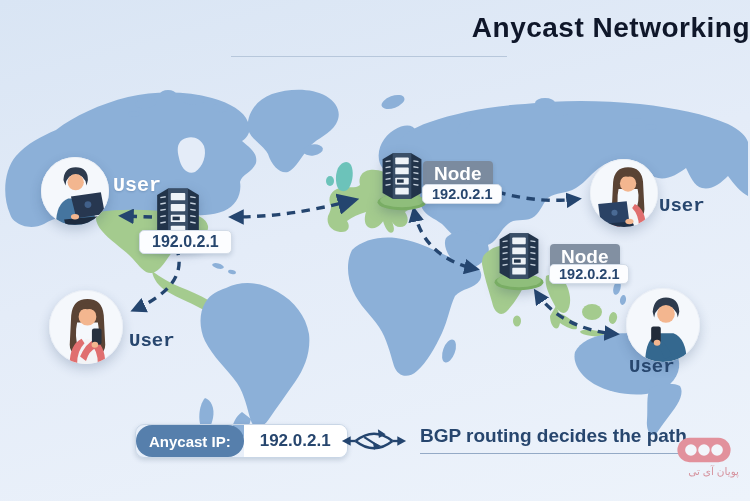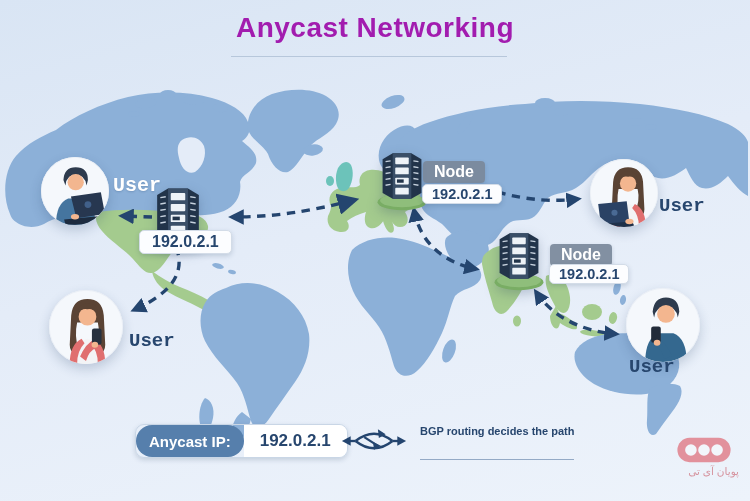--- a/index.html
+++ b/index.html
@@ -6,40 +6,40 @@
   body{
     width:750px;height:501px;overflow:hidden;
     font-family:"Liberation Sans",sans-serif;
     background:linear-gradient(165deg,#d9e5f4 0%,#e4ecf8 45%,#edf3fb 100%);
   }
   .stage{position:relative;width:750px;height:501px;}
   .map-svg{position:absolute;left:0;top:0;width:750px;height:501px;}
 
   .page-title{
     position:absolute;left:0;top:12px;width:750px;margin:0;
-    text-align:center;font-size:28px;font-weight:700;color:#a21caf;letter-spacing:.5px;
+    text-align:right;font-size:28px;font-weight:700;color:#0f172a;letter-spacing:.5px;
   }
   .title-underline{position:absolute;left:231px;top:56px;width:276px;height:1px;background:#b7c7db;}
 
   .avatar{
     position:absolute;border-radius:50%;background:#f5f8fc;
     box-shadow:0 5px 12px rgba(35,65,105,.22), inset 0 0 0 2px #e9eef5;
     overflow:hidden;
   }
   .avatar svg{display:block;width:100%;height:100%;}
 
   .server{position:absolute;filter:drop-shadow(0 4px 6px rgba(30,55,90,.25));}
   .server svg{display:block;width:100%;height:auto;}
 
   .user-label{position:absolute;font-weight:700;color:#27466e;font-family:Liberation Mono, monospace;}
   .user-label.white{color:#ffffff;text-shadow:0 1px 2px rgba(40,70,110,.25);}
 
   .node-badge{
     position:absolute;background:rgba(122,136,154,.92);color:#fff;
-    font-weight:700;font-size:16px;padding:2px 11px;border-radius:4px;
+    font-weight:700;font-size:19px;padding:2px 11px;border-radius:4px;
     box-shadow:0 2px 4px rgba(30,55,90,.18);
   }
   .ip-box{
     position:absolute;background:#fcfdff;border:1px solid #d3dce8;border-radius:5px;
     color:#27466e;font-weight:700;font-size:14.5px;padding:1px 9px;
     box-shadow:0 2px 5px rgba(30,55,90,.18);white-space:nowrap;
   }
   .ip-box.big{font-size:16px;padding:2px 12px;}
 
   .legend-pill{
@@ -51,22 +51,22 @@
     background:#567fac;color:#ffffff;font-weight:700;font-size:15px;
     padding:6px 13px;display:flex;align-items:center;border-radius:16px;
   }
   .legend-pill .v{
     background:#ffffff;color:#27466e;font-weight:700;font-size:17px;
     padding:6px 16px;display:flex;align-items:center;
   }
   .routing-icon{position:absolute;left:339px;top:424px;width:70px;height:34px;}
   .bgp-note{
     position:absolute;left:420px;top:425px;
-    color:#27466e;font-weight:700;font-size:11px;
-    padding-bottom:22px;border-bottom:1.5px solid #94aac6;white-space:nowrap;
+    color:#27466e;font-weight:700;font-size:19px;
+    padding-bottom:6px;border-bottom:1.5px solid #94aac6;white-space:nowrap;
   }
   .logo{position:absolute;left:669px;top:436px;width:70px;text-align:right;}
   .logo svg{display:block;margin:0 auto;width:60px;height:28px;}
   .logo .wordmark{color:#d6949f;font-size:10.5px;margin-top:1px;direction:rtl;}
 </style>
 </head>
 <body>
 
 <div class="stage">
 

